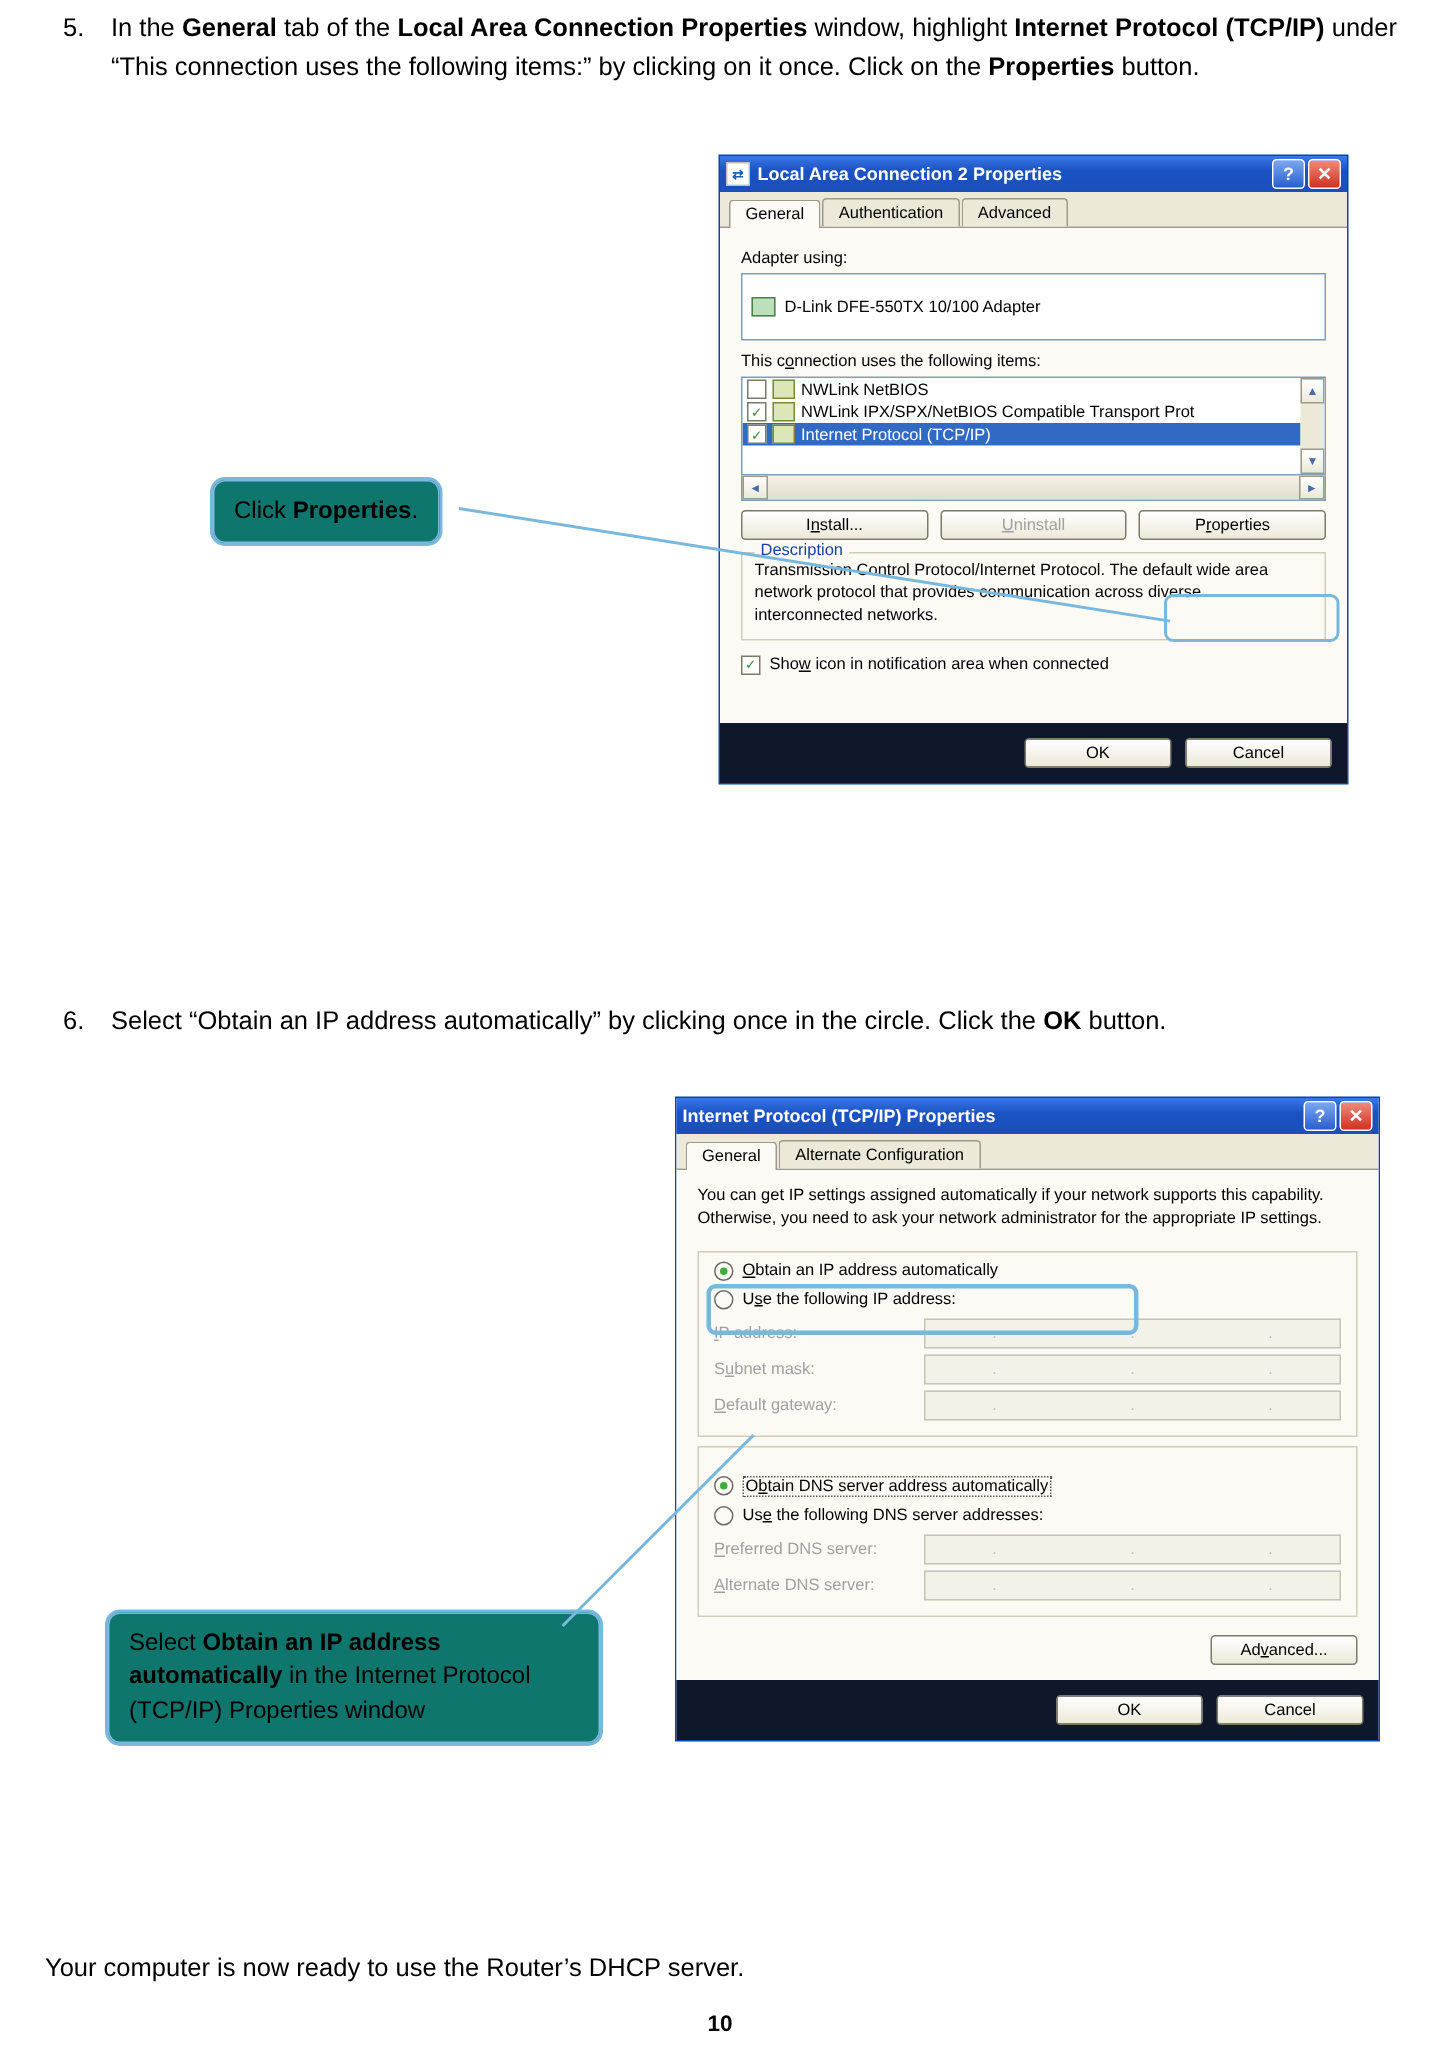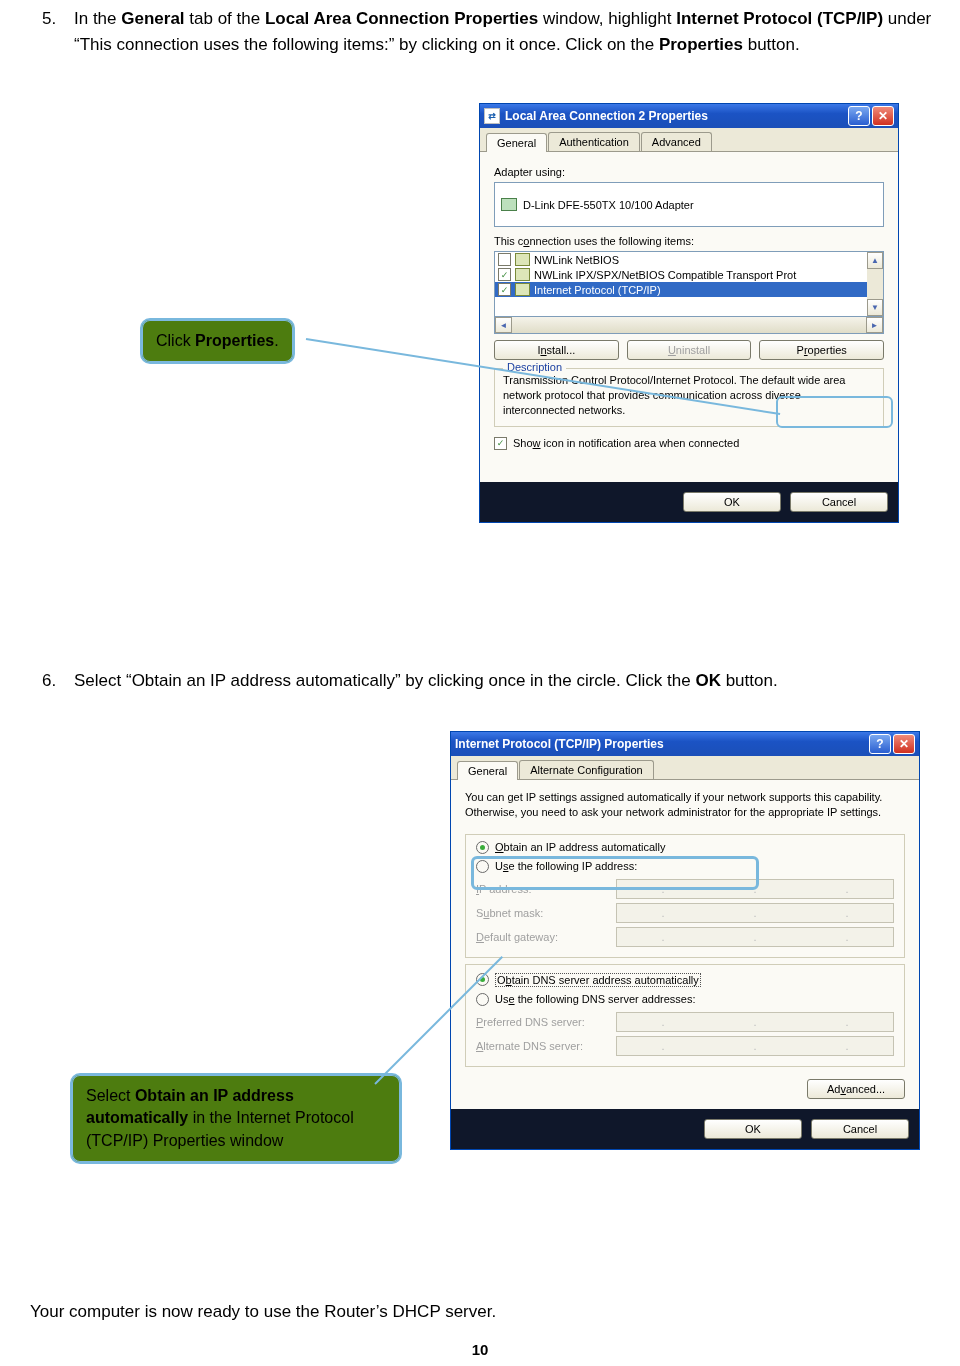--- a/index.html
+++ b/index.html
@@ -1,20 +1,20 @@
 <!DOCTYPE html>
 <html><head>
 <meta charset="utf-8">
 <style>
   html,body{margin:0;padding:0;background:#fff;font-family:Arial,Helvetica,sans-serif;color:#000;font-size:17px;}
   .page{width:960px;height:1366px;position:relative;margin:0 auto;}
   .step-text{position:absolute;line-height:1.55;}
   .num{display:inline-block;width:32px;}
   .bold{font-weight:bold;}
-  .callout{position:absolute;background:#4d7c0f;border:2px solid #79b8dd;border-radius:10px;padding:10px 14px;font-size:16px;line-height:1.4;box-shadow:0 0 0 1px #7db9e0 inset;}
+  .callout{position:absolute;background:#0f766e;border:2px solid #79b8dd;border-radius:10px;padding:10px 14px;font-size:16px;line-height:1.4;box-shadow:0 0 0 1px #7db9e0 inset;}
   .callout-line{position:absolute;background:#79b8dd;height:2px;transform-origin:left center;z-index:1;}
   .annot-rect{position:absolute;border:2px solid #79b8dd;border-radius:6px;z-index:30;}
   
   .xp-window{position:absolute;border:1px solid #0046b0;font-family:Tahoma,Arial,sans-serif;font-size:11px;color:#000;}
   .xp-titlebar{height:24px;background:linear-gradient(#3b78e7,#1b53c4 40%,#1b4fb8);color:#fff;display:flex;align-items:center;padding:0 4px;font-weight:bold;font-size:12px;}
   .xp-title-icon{width:14px;height:14px;background:#fff;border:1px solid #c0c0c0;margin-right:5px;display:flex;align-items:center;justify-content:center;font-size:9px;color:#1b5fb0;}
   .xp-titlebar .spacer{flex:1;}
   .xp-tbbut{width:20px;height:18px;margin-left:2px;border:1px solid #fff;border-radius:3px;display:flex;align-items:center;justify-content:center;font-size:12px;font-weight:bold;}
   .xp-help{background:linear-gradient(#7aa8f0,#2a5ed0);color:#fff;}
   .xp-close{background:linear-gradient(#f08b7a,#d03020);color:#fff;}
@@ -49,21 +49,21 @@
   .check-row{display:flex;align-items:center;margin-top:10px;font-size:11px;}
   .check-row .chk{margin-right:6px;}
   
   .radio{width:11px;height:11px;border:1px solid #6a6a6a;border-radius:50%;margin-right:6px;display:inline-flex;align-items:center;justify-content:center;flex:none;}
   .radio .dot{width:5px;height:5px;background:#3aad3a;border-radius:50%;}
   .opt-row{display:flex;align-items:center;font-size:11px;margin:2px 0 6px 0;}
   .field-row{display:flex;align-items:center;font-size:11px;color:#a0a0a0;margin:4px 0;}
   .field-row .fl{flex:0 0 140px;}
   .ip-box{flex:1;border:1px solid #c5c3b3;background:#f3f2e9;height:18px;display:flex;align-items:center;justify-content:space-around;font-size:11px;color:#bbb;}
   .group-box{border:1px solid #d0cdb8;padding:8px 10px 6px 10px;margin-top:6px;position:relative;}
-  .tight{margin-top:0;}
+  .tight{margin-top:11px;}
   .u{text-decoration:underline;}
   .page-num{position:absolute;bottom:8px;width:100%;text-align:center;font-size:15px;font-weight:bold;}
 </style>
 </head>
 <body>
 <div class="page">
 
 <div class="step-text" style="left:42px;top:6px;width:870px;">
   <span class="num">5.</span>
   <span>In the </span><span class="bold">General</span><span> tab of the </span><span class="bold">Local Area Connection Properties</span><span> window, highlight </span><span class="bold">Internet Protocol (TCP/IP)</span><br>

